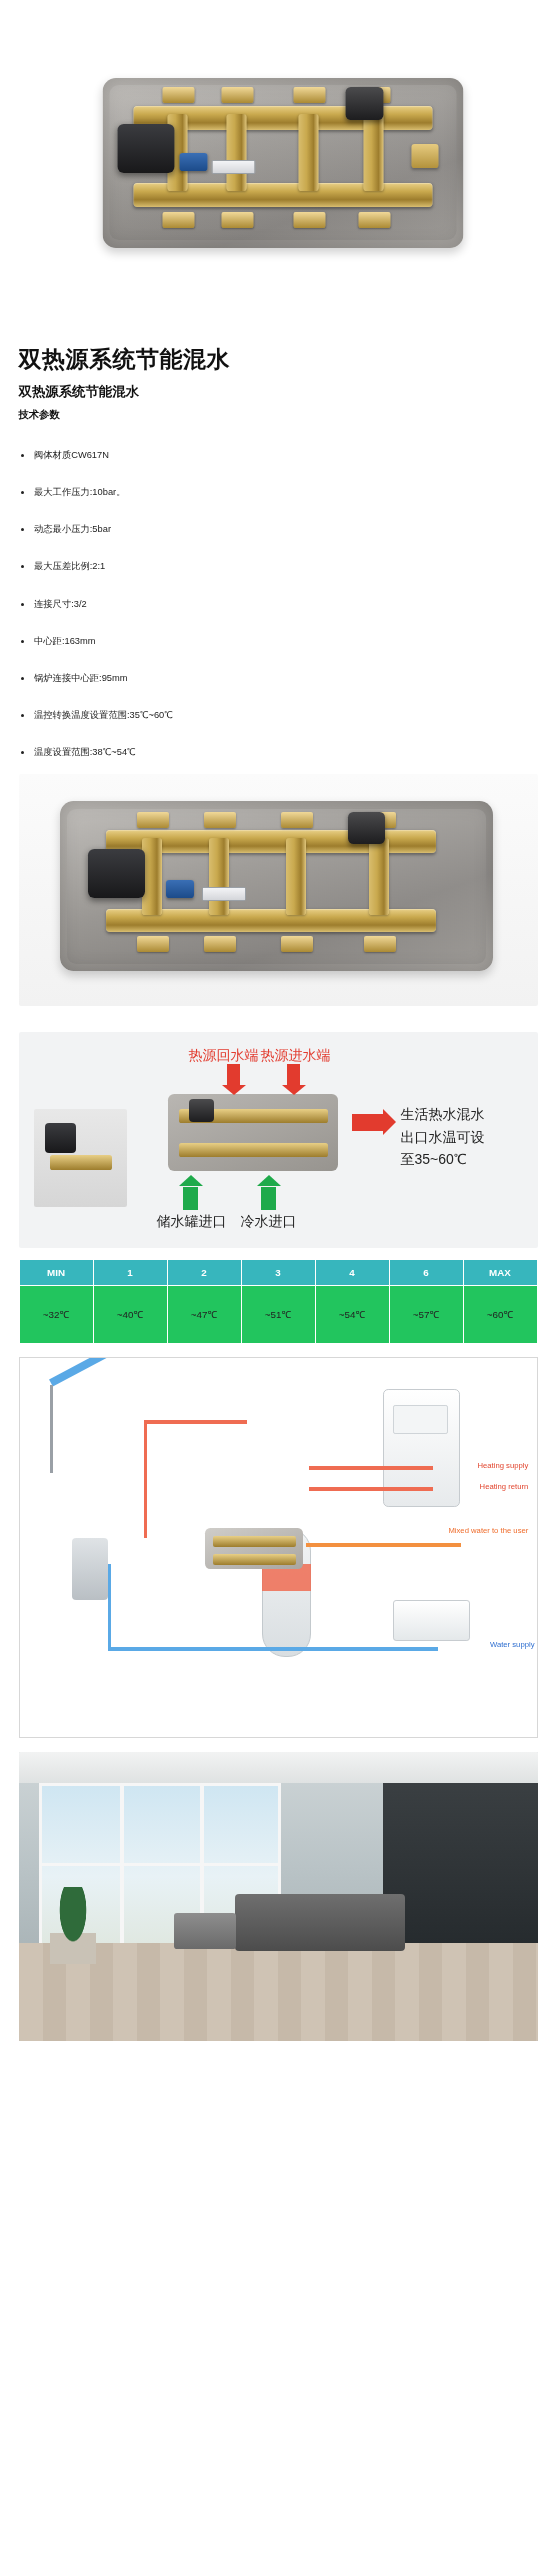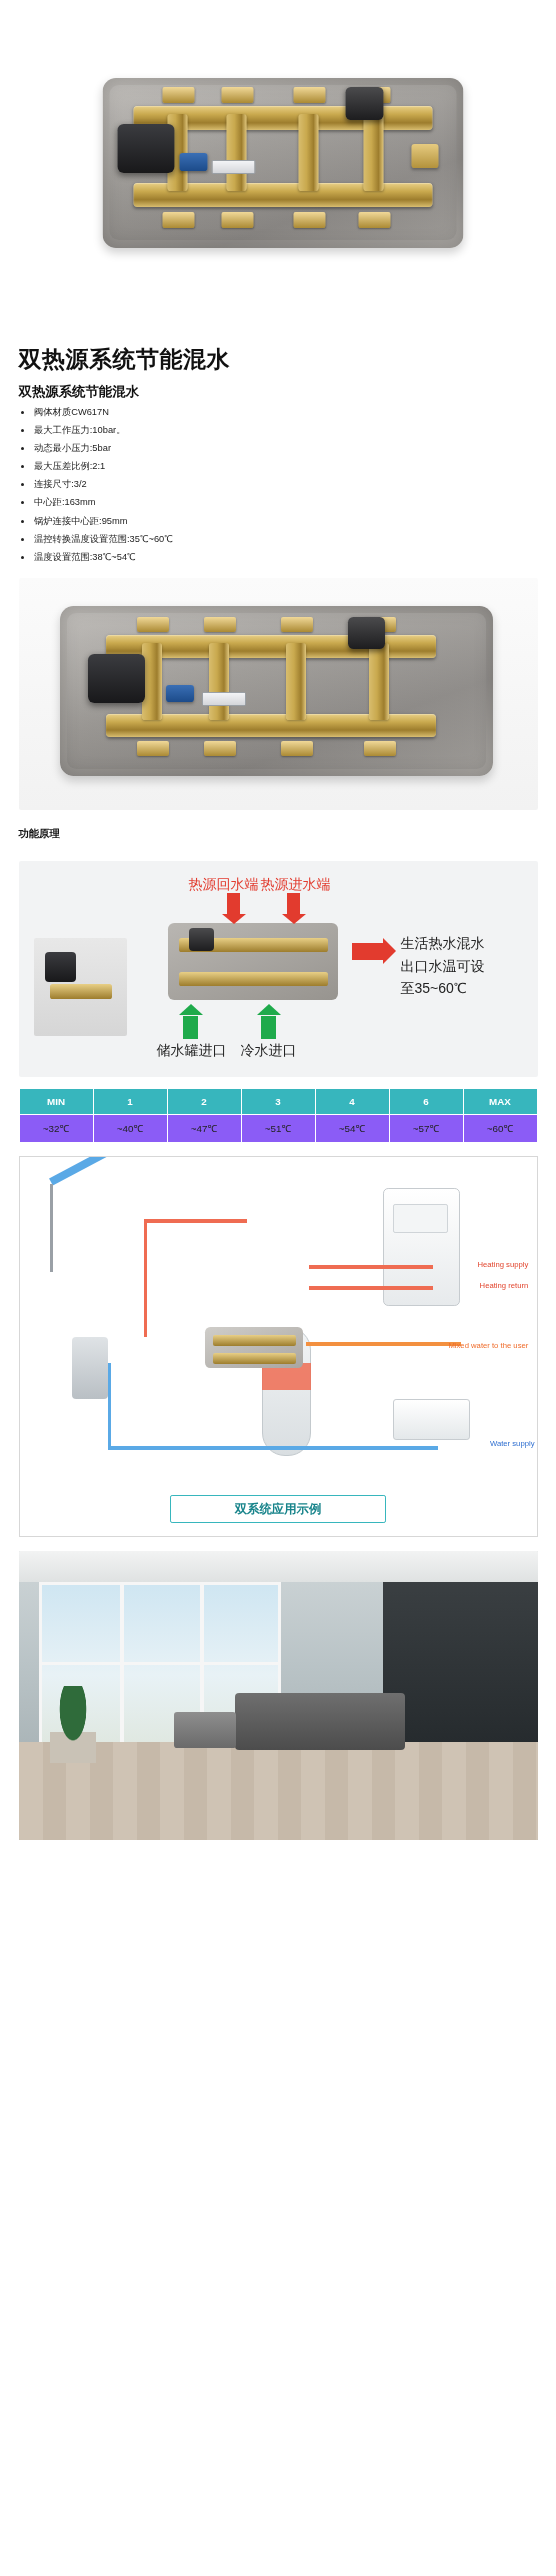--- a/index.html
+++ b/index.html
@@ -103,21 +103,21 @@
     padding:2.1px 18.5px 0 18.5px;
   }
   .section-label {
     font-size:10.3px; font-weight:700; color:#111;
     padding:7.2px 18.5px 3.1px 18.5px;
   }
   ul.specs {
     margin:0; padding:2.1px 18.5px 9.3px 33px;
     font-size:9.3px; line-height:1.95; color:#222;
   }
-  ul.specs li { padding-left:1px; }
+  ul.specs li { padding-left:1px;margin-top:19px; }
 
   
   .photo2 {
     width:519px; height:232px; margin:3.1px 18.5px 9.3px 18.5px;
     position:relative; overflow:hidden;
     background:linear-gradient(180deg,#fbfbfb,#f2f2f2);
     border-radius:2.1px;
   }
   .photo2 .scene { position:absolute; left:20.6px; top:15.5px; width:478px; height:201px; }
 
@@ -146,21 +146,21 @@
   
   .temp-table {
     width:519px; margin:5.2px 18.5px 13.4px 18.5px;
     border-collapse:collapse; font-size:9.8px;
   }
   .temp-table th {
     background:#37b6bd; color:#fff; font-weight:700;
     padding:7.2px 0; border:0.5px solid #ffffff; text-align:center;
   }
   .temp-table td {
-    background:#8b5cf6; color:#222; padding:7px 0;
+    background:#22c55e; color:#222; padding:22px 0;
     border:0.5px solid #ffffff; text-align:center;
   }
 
   
   .schematic {
     width:519px; height:381px; margin:3.1px 18.5px 13.4px 18.5px;
     border:0.5px solid #d7d7d7; background:#ffffff;
     position:relative; overflow:hidden;
   }
   .sch-text {
@@ -249,20 +249,21 @@
       <div class="blackhead" style="left:289px; top:30px; width:38px; height:33px;"></div>
       <div class="bluecap" style="left:123px; top:96px;"></div>
       <div class="label-plate" style="left:155px; top:103px;"></div>
       <div class="port" style="left:355px; top:87px;"></div>
     </div>
   </div>
 
   <div class="main-title">双热源系统节能混水</div>
   <div class="sub-title">双热源系统节能混水</div>
 
+  <div class="section-label">技术参数</div>
   <ul class="specs">
     <li>阀体材质CW617N</li>
     <li>最大工作压力:10bar。</li>
     <li>动态最小压力:5bar</li>
     <li>最大压差比例:2:1</li>
     <li>连接尺寸:3/2</li>
     <li>中心距:163mm</li>
     <li>锅炉连接中心距:95mm</li>
     <li>温控转换温度设置范围:35℃~60℃</li>
     <li>温度设置范围:38℃~54℃</li>
@@ -285,21 +286,20 @@
       <div class="nut" style="left:165px; top:147px;"></div>
       <div class="nut" style="left:242px; top:147px;"></div>
       <div class="nut" style="left:325px; top:147px;"></div>
       <div class="pump-body" style="left:49px; top:60px;"></div>
       <div class="blackhead" style="left:309px; top:23px; width:37px; height:32px;"></div>
       <div class="bluecap" style="left:127px; top:91px;"></div>
       <div class="label-plate" style="left:163px; top:98px;"></div>
     </div>
   </div>
 
-  <div class="section-label">功能原理</div>
 
   <div class="hr-space"></div>
 
 
   <div class="diagram">
 
     <div style="position:absolute;left:15.5px;top:77px;width:93px;height:98px;background:linear-gradient(180deg,#e8e8e8,#d6d6d6);border-radius:2.1px;">
       <div style="position:absolute;left:11.3px;top:13.4px;width:31px;height:30px;background:linear-gradient(180deg,#3b3c40,#18181a);border-radius:4.1px;"></div>
       <div style="position:absolute;left:15.5px;top:46px;width:62px;height:14.4px;background:linear-gradient(180deg,#e8cf86,#9d7d2d);border-radius:2.6px;"></div>
     </div>
@@ -380,24 +380,23 @@
     <div class="pipe red" style="left:289px;top:108px;width:124px;height:3.1px;"></div>
     <div class="pipe red" style="left:289px;top:129px;width:124px;height:3.1px;"></div>
     <div class="pipe orange" style="left:286px;top:185px;width:155px;height:3.1px;"></div>
     <div class="pipe blue" style="left:88px;top:289px;width:330px;height:3.1px;"></div>
     <div class="pipe blue" style="left:88px;top:206px;width:3.1px;height:86px;"></div>
     <div class="pipe red" style="left:124px;top:62px;width:3.1px;height:118px;"></div>
     <div class="pipe red" style="left:124px;top:62px;width:103px;height:3.1px;"></div>
 
     <div class="sch-text" style="right:8.2px; top:103px;">Heating supply</div>
     <div class="sch-text" style="right:8.2px; top:124px;">Heating return</div>
-    <div class="sch-text orange" style="right:8.2px; top:184px;margin-left:43px;">Mixed water to the user</div>
+    <div class="sch-text orange" style="right:8.2px; top:168px;margin-left:43px;">Mixed water to the user</div>
     <div class="sch-text blue" style="right:2px; top:282px;">Water supply</div>
 
-    <div class="caption-box">双系统应用示例</div>
   </div>
 
   <div class="room">
     <div class="ceiling"></div>
     <div class="darkwall"></div>
     <div class="window">
       <div class="mullion" style="left:78px;top:0;width:4.1px;height:100%;"></div>
       <div class="mullion" style="left:158px;top:0;width:4.1px;height:100%;"></div>
       <div class="mullion" style="left:0;top:77px;width:100%;height:3.1px;"></div>
     </div>

